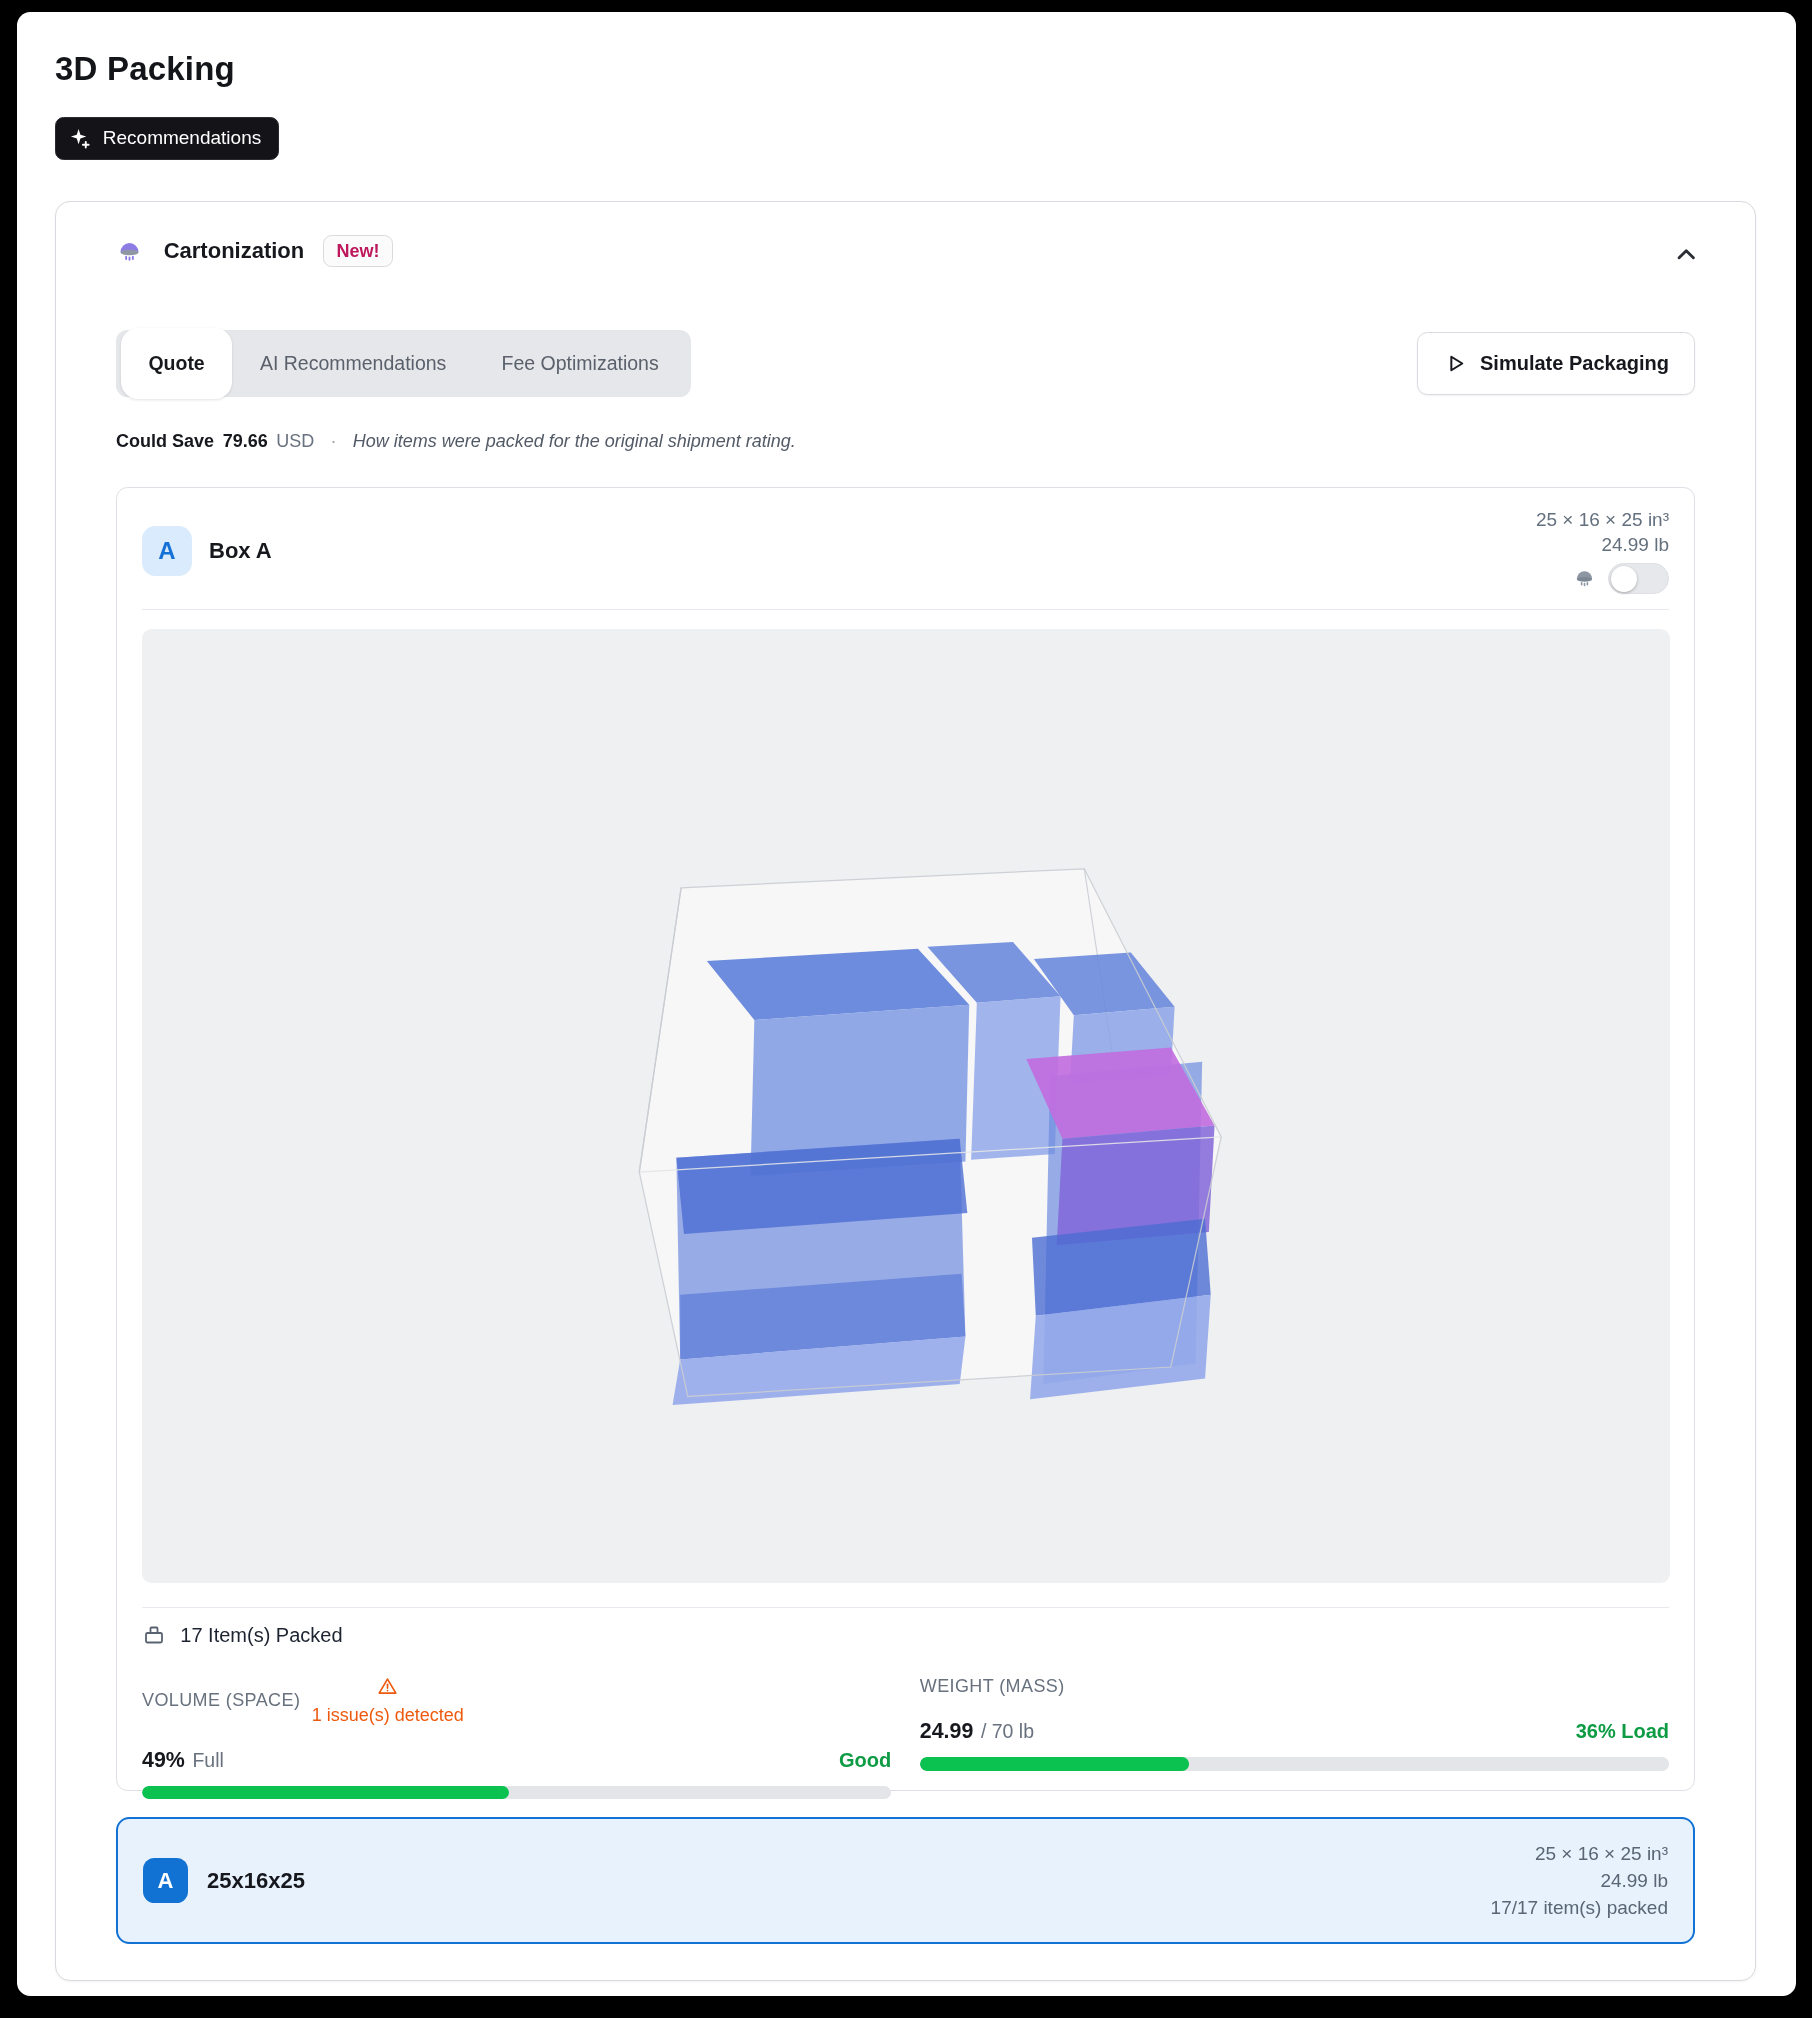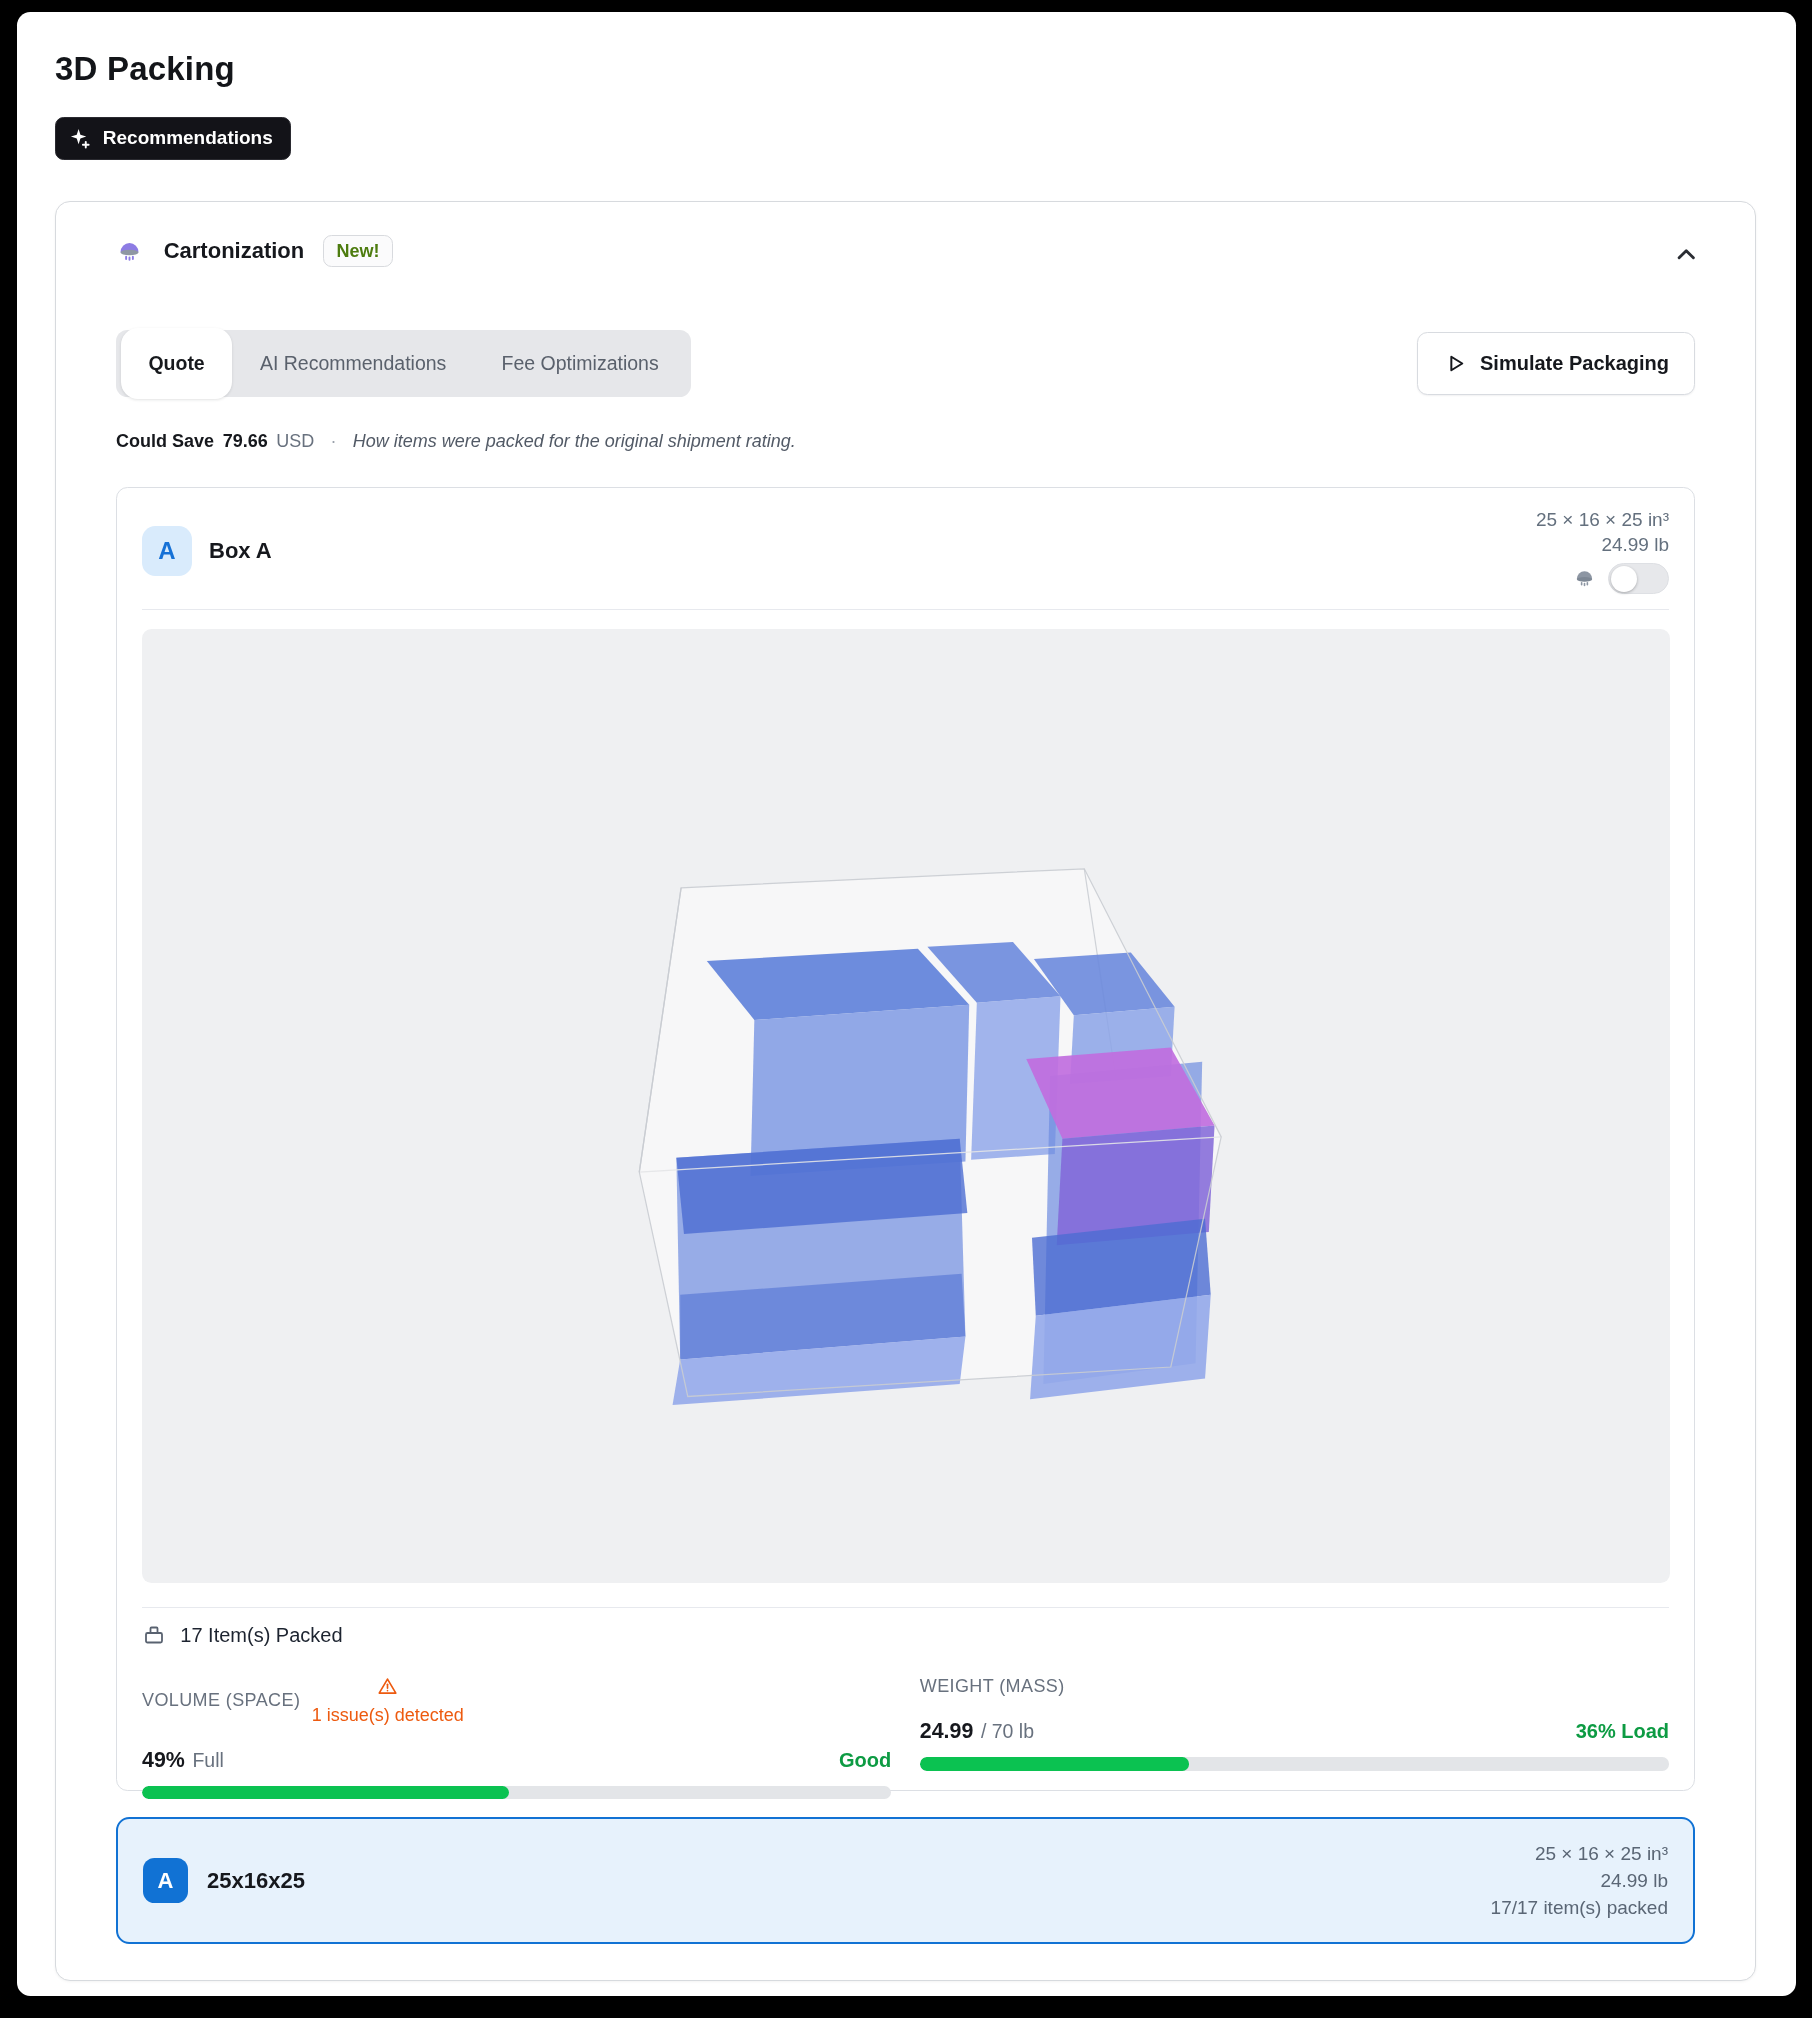--- a/index.html
+++ b/index.html
@@ -12,33 +12,33 @@
   *{box-sizing:border-box;margin:0;padding:0;}
   html,body{width:1813px;height:2018px;background:#000;font-family:"Liberation Sans",sans-serif;}
   .panel{
     position:absolute;left:17px;top:12px;width:1779px;height:1984px;
     background:#fff;border-radius:13.3px;padding:36px 38px 0 38px;
   }
   .page-title{font-size:33px;font-weight:bold;color:#131519;letter-spacing:0.2px;line-height:42px;}
   .rec-btn{
     margin-top:27px;display:inline-flex;align-items:center;gap:10.5px;
     background:#131318;color:#fff;border:1px solid #2a2a30;border-radius:8.6px;
-    padding:8.6px 17px 9.5px 13.3px;font-size:19px;font-weight:700;font-family:inherit;cursor:pointer;
+    padding:8.6px 17px 9.5px 13.3px;font-size:19px;font-weight:400;font-family:inherit;cursor:pointer;
   }
   .card{
     margin-top:41px;width:1701px;height:1780px;
     border:1.4px solid #d7dade;border-radius:15px;background:#fff;
     padding:27px 60px 0 60px;box-shadow:0 1px 2.9px rgba(20,22,28,.05);
     position:relative;
   }
   .card-head{display:flex;align-items:center;gap:15px;height:44px;}
   .card-title{font-size:22px;font-weight:600;color:#16181d;margin-left:5.7px;}
   .new-badge{
     background:#fbfbfc;border:1.4px solid #d8dade;border-radius:8.6px;
-    padding:4.8px 12.4px;font-size:18px;font-weight:bold;color:#4d7c0f;margin-left:3.8px;
+    padding:4.8px 12.4px;font-size:18px;font-weight:bold;color:#be185d;margin-left:3.8px;
   }
   .collapse-btn{position:absolute;right:49px;top:32px;background:none;border:none;cursor:pointer;padding:5.7px;}
   .controls-row{margin-top:57px;display:flex;align-items:center;justify-content:space-between;}
   .tabs{display:inline-flex;align-items:center;background:#e6e7ea;border-radius:11.4px;padding:4.8px;height:67px;}
   .tab{
     border:none;background:transparent;color:#5a616c;font-family:inherit;
     font-size:19.5px;font-weight:500;padding:0 27.6px;height:71px;border-radius:17px;cursor:pointer;
   }
   .tab.active{background:#fff;color:#17191d;font-weight:600;box-shadow:0 1px 2.9px rgba(20,22,28,.12);}
   .simulate-btn{

